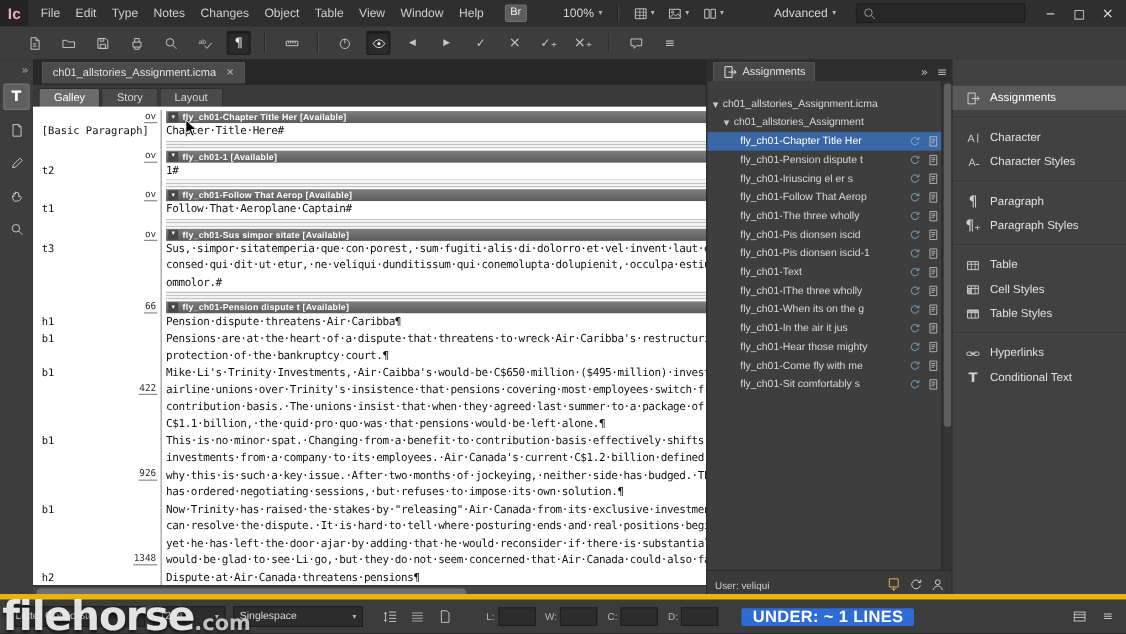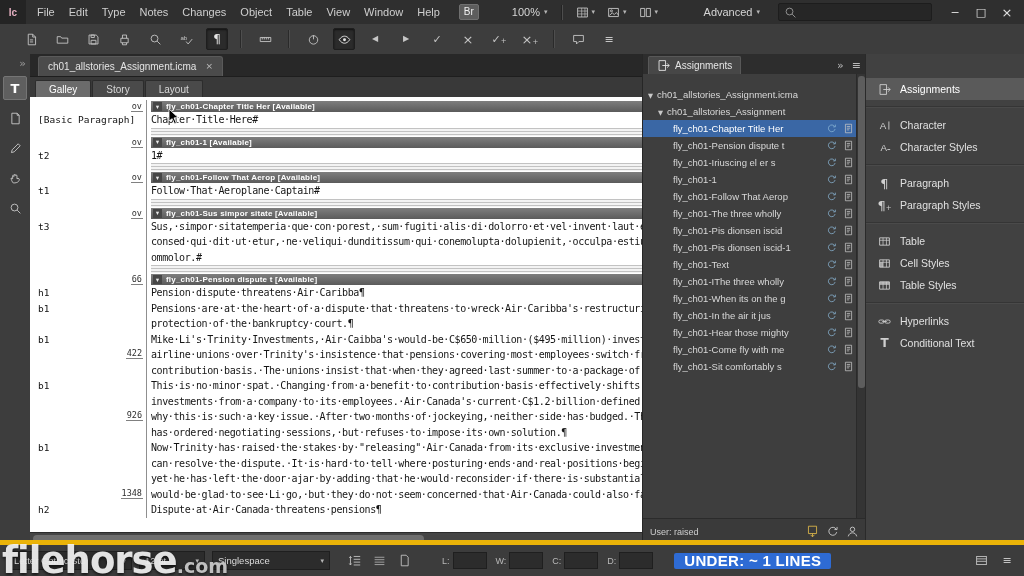--- a/index.html
+++ b/index.html
@@ -6,21 +6,21 @@
   .app{position:relative;width:1024px;height:576px;background:#3f3f3f;overflow:hidden;
        font-family:"Liberation Sans",sans-serif;-webkit-font-smoothing:antialiased;}
   .g{font-family:"DejaVu Sans",sans-serif;line-height:1;font-size:11px;}
   .icon{display:inline-flex;align-items:center;justify-content:center;}
   .icon svg{width:13px;height:13px;display:block;fill:none;stroke:currentColor;stroke-width:1.1;}
   small{font-size:7px;}
 
   
   .menubar{position:absolute;top:0;left:0;right:0;height:24px;background:#2f2f2f;border-bottom:1px solid #242424;
            display:flex;align-items:center;color:#cfcfcf;font-size:11px;}
-  .logo{width:26px;height:24px;background:#242424;color:#e3aebf;font-weight:bold;font-size:10px;
+  .logo{width:26px;height:24px;background:#242424;color:#e3aebf;font-weight:bold;font-size:14px;
         display:flex;align-items:center;justify-content:center;margin-right:4px;}
   .menu-item{padding:0 7px;line-height:24px;cursor:default;white-space:nowrap;}
   .br-btn{background:#5d5d5d;border:1px solid #707070;border-radius:2px;color:#f0f0f0;font-size:10px;
           height:14px;line-height:14px;padding:0 4px;margin:0 27px 0 12px;}
   .mb-combo{display:flex;align-items:center;gap:4px;padding:0 6px;color:#d5d5d5;}
   .caret{font-family:"DejaVu Sans",sans-serif;font-size:7px;color:#b5b5b5;}
   .mb-sep{width:1px;height:15px;background:#232323;border-right:1px solid #4d4d4d;margin:0 7px;}
   .mb-btn{display:flex;align-items:center;gap:3px;color:#c8c8c8;padding:0 6px;height:24px;}
   .searchbox{display:flex;align-items:center;gap:5px;width:142px;height:16px;background:#262626;
              border:1px solid #1d1d1d;border-radius:2px;padding:0 5px;margin:0 12px;color:#9a9a9a;}
@@ -562,20 +562,27 @@
               </div>
             </div>
             <div class="grow line">
               <div class="c-style"></div>
               <div class="c-num"></div>
               <div class="c-text">
                 <span class="gtext">contribution·basis.·The·unions·insist·that·when·they·agreed·last·summer·to·a·package·of·la</span>
               </div>
             </div>
             <div class="grow line">
+              <div class="c-style"></div>
+              <div class="c-num"></div>
+              <div class="c-text">
+                <span class="gtext">C$1.1·billion,·the·quid·pro·quo·was·that·pensions·would·be·left·alone.¶</span>
+              </div>
+            </div>
+            <div class="grow line">
               <div class="c-style">b1</div>
               <div class="c-num"></div>
               <div class="c-text">
                 <span class="gtext">This·is·no·minor·spat.·Changing·from·a·benefit·to·contribution·basis·effectively·shifts·th</span>
               </div>
             </div>
             <div class="grow line">
               <div class="c-style"></div>
               <div class="c-num"></div>
               <div class="c-text">
@@ -712,37 +719,20 @@
               </span>
               <span class="icon ic-story">
                 <svg viewBox="0 0 16 16">
                   <path d="M3.5 1.8h9v12.4h-9z"></path>
                   <path d="M5.5 5h5M5.5 7.5h5M5.5 10h3.5"></path>
                 </svg>
               </span>
             </span>
           </div>
           <div class="arow leaf">
-            <span class="alabel">fly_ch01-1</span>
-            <span class="aicons">
-              <span class="icon ic-checkout">
-                <svg viewBox="0 0 16 16">
-                  <path d="M12.6 5.2a4.9 4.9 0 1 0 .6 3.6"></path>
-                  <path d="M13.6 2.4v3.2h-3.2"></path>
-                </svg>
-              </span>
-              <span class="icon ic-story">
-                <svg viewBox="0 0 16 16">
-                  <path d="M3.5 1.8h9v12.4h-9z"></path>
-                  <path d="M5.5 5h5M5.5 7.5h5M5.5 10h3.5"></path>
-                </svg>
-              </span>
-            </span>
-          </div>
-          <div class="arow leaf">
             <span class="alabel">fly_ch01-Follow That Aerop</span>
             <span class="aicons">
               <span class="icon ic-checkout">
                 <svg viewBox="0 0 16 16">
                   <path d="M12.6 5.2a4.9 4.9 0 1 0 .6 3.6"></path>
                   <path d="M13.6 2.4v3.2h-3.2"></path>
                 </svg>
               </span>
               <span class="icon ic-story">
                 <svg viewBox="0 0 16 16">
@@ -920,21 +910,21 @@
                   <path d="M5.5 5h5M5.5 7.5h5M5.5 10h3.5"></path>
                 </svg>
               </span>
             </span>
           </div>
         </div>
       <div class="assign-vscroll">
           <div class="assign-vthumb"></div>
         </div>
       <div class="assign-footer">
-        <span>User: raised</span>
+        <span>User: veliqui</span>
         <span class="afoot-icons">
             <span><span class="icon ic-yellow">
                 <svg viewBox="0 0 16 16">
                   <path d="M3 1.5h10v9H3z"></path>
                   <path d="M8 10.5v4M8 14.5l-2.5-2.5M8 14.5l2.5-2.5"></path>
                 </svg>
               </span></span>
             <span><span class="icon">
                 <svg viewBox="0 0 16 16">
                   <path d="M12.6 5.2a4.9 4.9 0 1 0 .6 3.6"></path>

